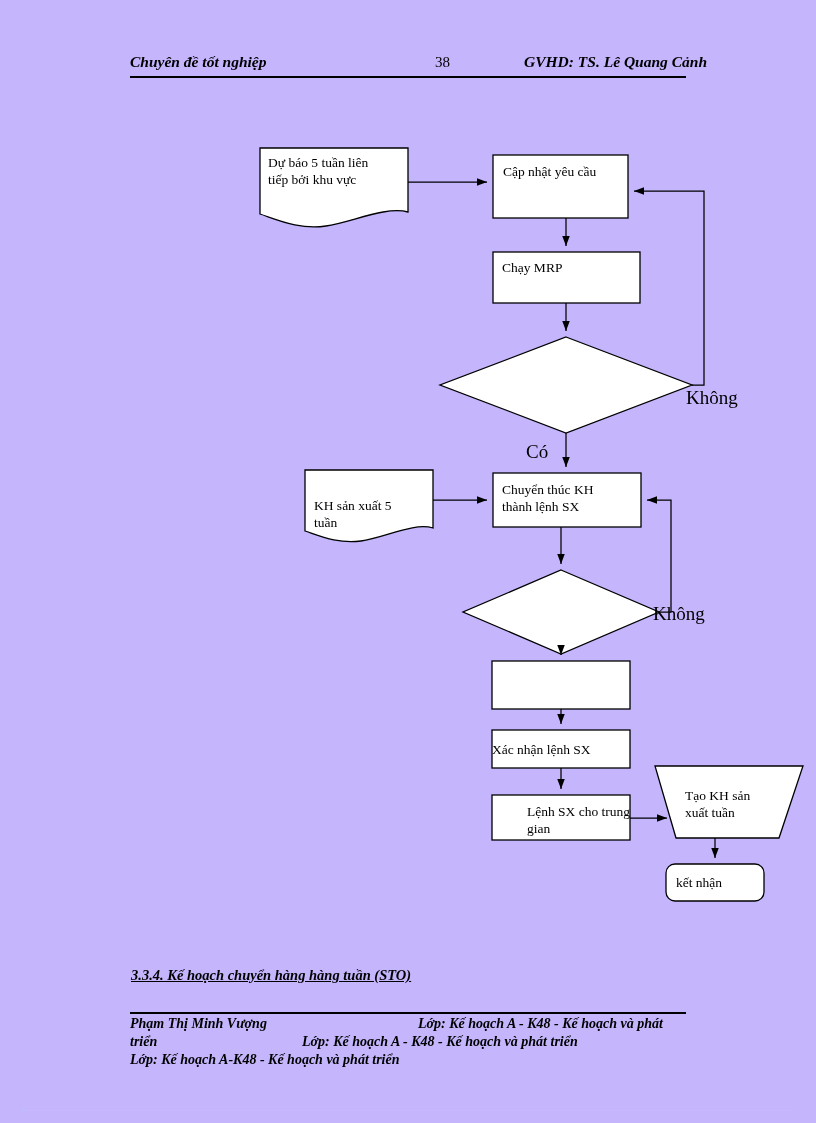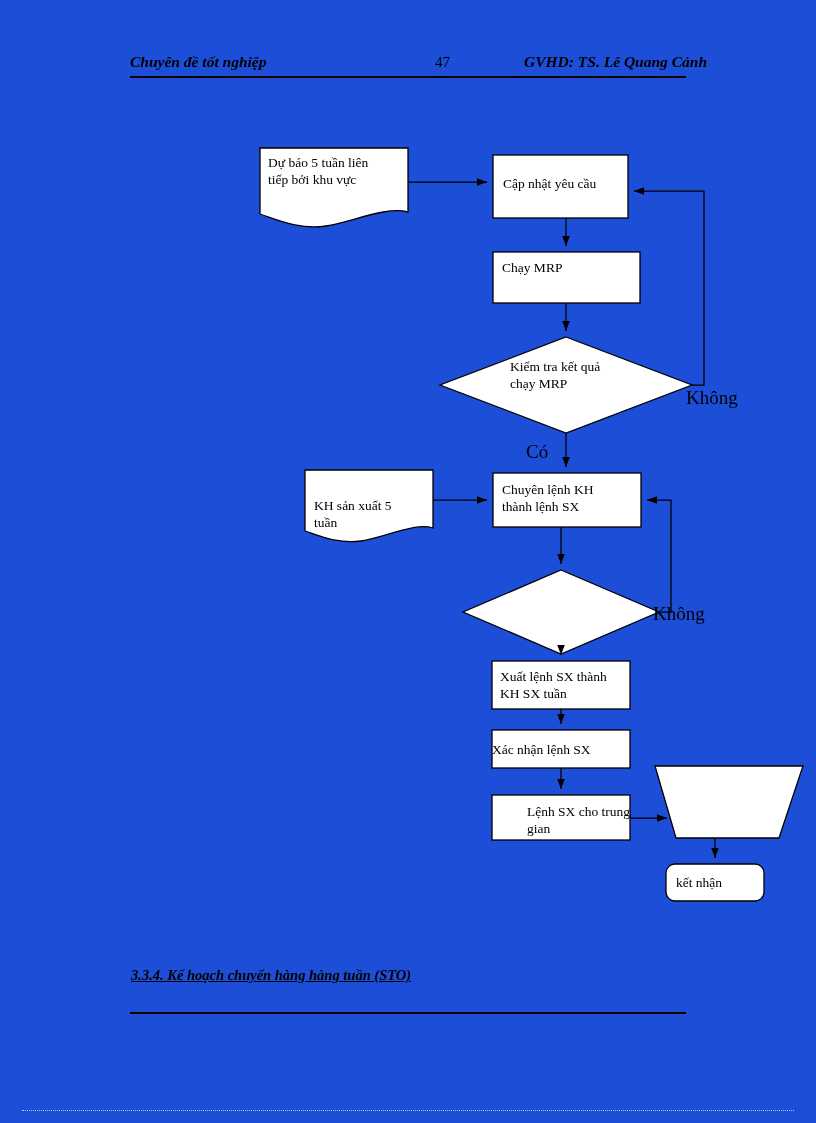--- a/index.html
+++ b/index.html
@@ -14,21 +14,21 @@
     font-family: "Liberation Serif", "DejaVu Serif", serif;
     color: #000000;
     overflow: hidden;
   }
 
   .page {
     position: absolute;
     left: 0; top: 0;
     width: 816px;
     height: 1123px;
-    background: #1d4ed8;
+    background: #c4b5fd;
   }
 
   
   .header {
     position: absolute;
     left: 130px;
     top: 52px;
     width: 556px;
     height: 24px;
   }
@@ -153,21 +153,21 @@
     border-top: 1px dotted #9fd2ef;
   }
 </style>
 </head>
 <body>
 
 <div class="page">
 
   <div class="header">
     <span class="header-left">Chuyên đề tốt nghiệp</span>
-    <span class="header-center">47</span>
+    <span class="header-center">38</span>
     <span class="header-right">GVHD: TS. Lê Quang Cảnh</span>
   </div>
   <div class="header-rule"></div>
 
   <div class="flow">
     <svg width="816" height="1123" viewBox="0 0 816 1123">
       <defs>
         <marker id="arrow" markerWidth="9" markerHeight="9" refX="8" refY="3" orient="auto" markerUnits="strokeWidth">
           <path d="M0,0 L0,6 L8,3 z" fill="#000"></path>
         </marker>
@@ -230,51 +230,60 @@
 
         <line x1="630" y1="818" x2="667" y2="818" marker-end="url(#arrow)"></line>
 
         <line x1="715" y1="838" x2="715" y2="858" marker-end="url(#arrow)"></line>
       </g>
     </svg>
 
     <div class="shapetext" style="left:268px; top:154px; width:140px;">Dự báo 5 tuần liên
 tiếp bởi khu vực</div>
 
-    <div class="shapetext" style="left:503px; top:175px; width:125px;">Cập nhật yêu cầu</div>
+    <div class="shapetext" style="left:503px; top:163px; width:125px;">Cập nhật yêu cầu</div>
 
     <div class="shapetext" style="left:502px; top:259px; width:135px;">Chạy MRP</div>
 
-    <div class="shapetext" style="left:510px; top:358px; width:130px;">Kiểm tra kết quả
-chạy   MRP</div>
 
     <div class="shapetext" style="left:314px; top:477px; width:120px;margin-top:20px;">KH sản xuất 5
 tuần</div>
 
-    <div class="shapetext" style="left:502px; top:481px; width:140px;">Chuyên lệnh KH
+    <div class="shapetext" style="left:502px; top:481px; width:140px;">Chuyển thúc KH
 thành lệnh SX</div>
 
 
-    <div class="shapetext" style="left:500px; top:668px; width:135px;">Xuất lệnh SX  thành
-KH  SX  tuần</div>
 
     <div class="shapetext" style="left:492px; top:741px; width:135px;">Xác nhận lệnh SX</div>
 
     <div class="shapetext" style="left:527px; top:803px; width:132px;">Lệnh SX cho trung
 gian</div>
 
+    <div class="shapetext" style="left:685px; top:787px; width:110px;">Tạo KH  sản
+xuất  tuần</div>
 
     <div class="shapetext" style="left:676px; top:874px; width:90px;">kết nhận</div>
 
     <div class="flabel" style="left:686px; top:390px;">Không</div>
 
     <div class="flabel" style="left:526px; top:444px;">Có</div>
 
     <div class="flabel" style="left:653px; top:606px;">Không</div>
   </div>
 
   <div class="section-heading">3.3.4. Kế hoạch chuyển hàng hàng tuần (STO)</div>
 
   <div class="footer-rule"></div>
 
+  <div class="footer">
+    <div class="footer-row1">
+      <span class="footer-name">Phạm Thị Minh Vượng</span>
+      <span class="footer-class1">Lớp: Kế hoạch A - K48 - Kế hoạch và phát</span>
+    </div>
+    <div class="footer-row2">
+      <span class="footer-cont">triển</span>
+      <span class="footer-class2">Lớp: Kế hoạch A - K48 - Kế hoạch và phát triển</span>
+    </div>
+    <div class="footer-row3">Lớp: Kế hoạch A-K48 - Kế hoạch và phát triển</div>
+  </div>
 
   <div class="scan-artifact"></div>
 </div>
 
 </body></html>

